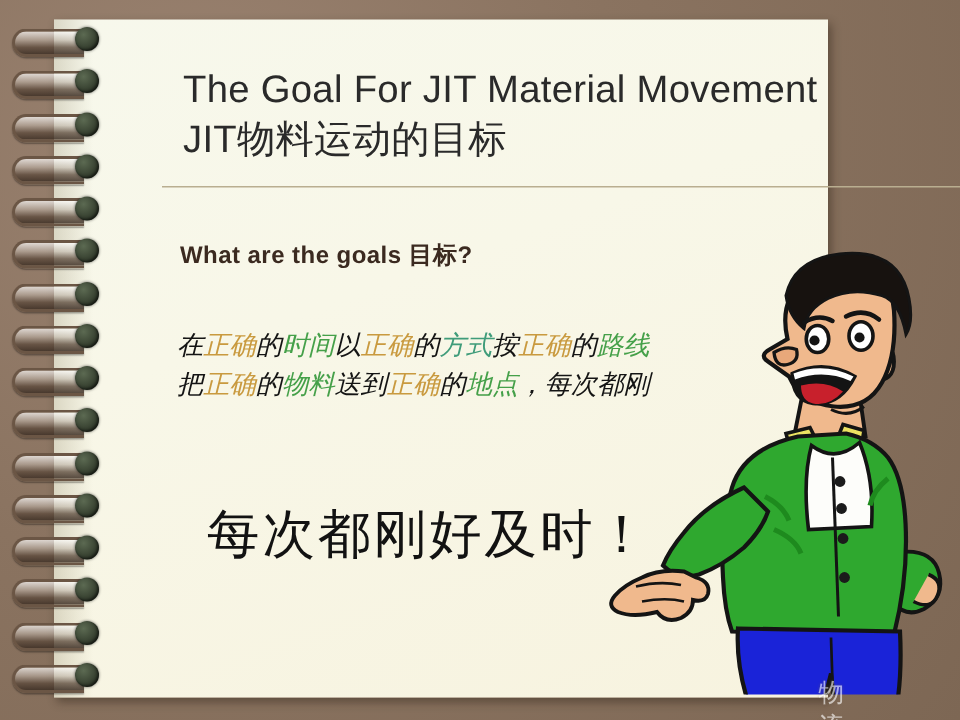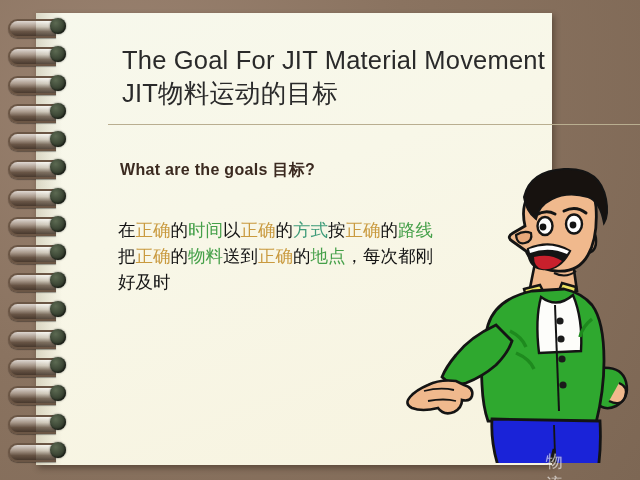--- a/index.html
+++ b/index.html
@@ -119,21 +119,21 @@
   
   #body-text {
     position: absolute;
     left: 82px;
     top: 204px;
     width: 340px;
     font-size: 17.5px;
     line-height: 26px;
     color: #141414;
   }
-  #body-text .ln { white-space: nowrap; }
+  #body-text .ln { white-space: nowrap; font-style: italic; }
 
   
   #punchline {
     position: absolute;
     left: 102px;
     top: 322px;
     font-family: "DejaVu Serif", "Liberation Serif", serif;
     font-size: 35px;
     line-height: 44px;
     color: #121212;
@@ -181,23 +181,23 @@
     <div class="title-line">The Goal For JIT Material Movement</div>
     <div class="title-line">JIT物料运动的目标</div>
   </div>
   <div id="title-rule"></div>
 
   <div id="question">What are the goals 目标?</div>
 
   <div id="body-text">
     <div class="ln"><span style="color: rgb(20, 20, 20);">在</span><span style="color: rgb(201, 154, 63);">正确</span><span style="color: rgb(20, 20, 20);">的</span><span style="color: rgb(69, 160, 73);">时间</span><span style="color: rgb(20, 20, 20);">以</span><span style="color: rgb(201, 154, 63);">正确</span><span style="color: rgb(20, 20, 20);">的</span><span style="color: rgb(63, 156, 122);">方式</span><span style="color: rgb(20, 20, 20);">按</span><span style="color: rgb(201, 154, 63);">正确</span><span style="color: rgb(20, 20, 20);">的</span><span style="color: rgb(69, 160, 73);">路线</span></div>
     <div class="ln"><span style="color: rgb(20, 20, 20);">把</span><span style="color: rgb(201, 154, 63);">正确</span><span style="color: rgb(20, 20, 20);">的</span><span style="color: rgb(69, 160, 73);">物料</span><span style="color: rgb(20, 20, 20);">送到</span><span style="color: rgb(201, 154, 63);">正确</span><span style="color: rgb(20, 20, 20);">的</span><span style="color: rgb(69, 160, 73);">地点</span><span style="color: rgb(20, 20, 20);">，每次都刚</span></div>
-    <div class="ln"><span style="color: rgb(20, 20, 20);">好及时</span></div>
   </div>
 
+  <div id="punchline">每次都刚好及时！</div>
 
   <svg id="cartoon" viewBox="0 0 262 300">
 
     <path d="M196 205 q22 -2 26 14 q4 16 -10 24 q-12 6 -20 -4 z" fill="#2fa82f" stroke="#141414" stroke-width="2.6"></path>
     <path d="M205 238 q12 6 16 -4 q4 -10 -6 -14" fill="#f0b98d" stroke="#141414" stroke-width="2.4"></path>
 
     <path d="M131 100 q20 8 38 0 l4 28 l-48 2 z" fill="#f0b98d" stroke="#141414" stroke-width="2.6"></path>
 
     <path d="M178 68 q14 -4 14 10 q0 14 -14 12 z" fill="#f0b98d" stroke="#141414" stroke-width="2.6"></path>
 

